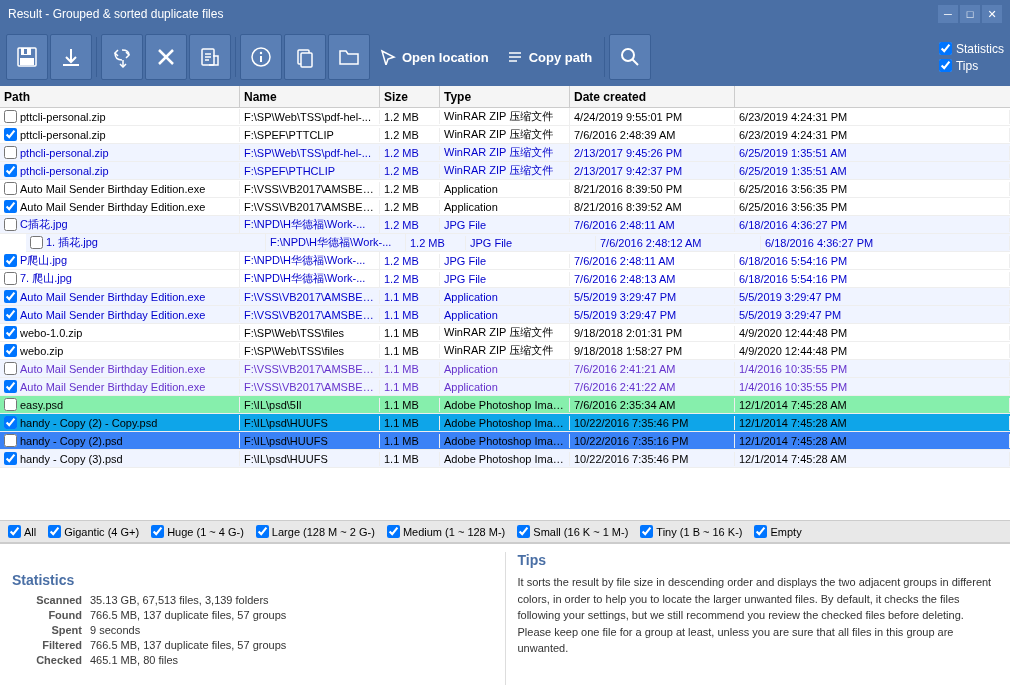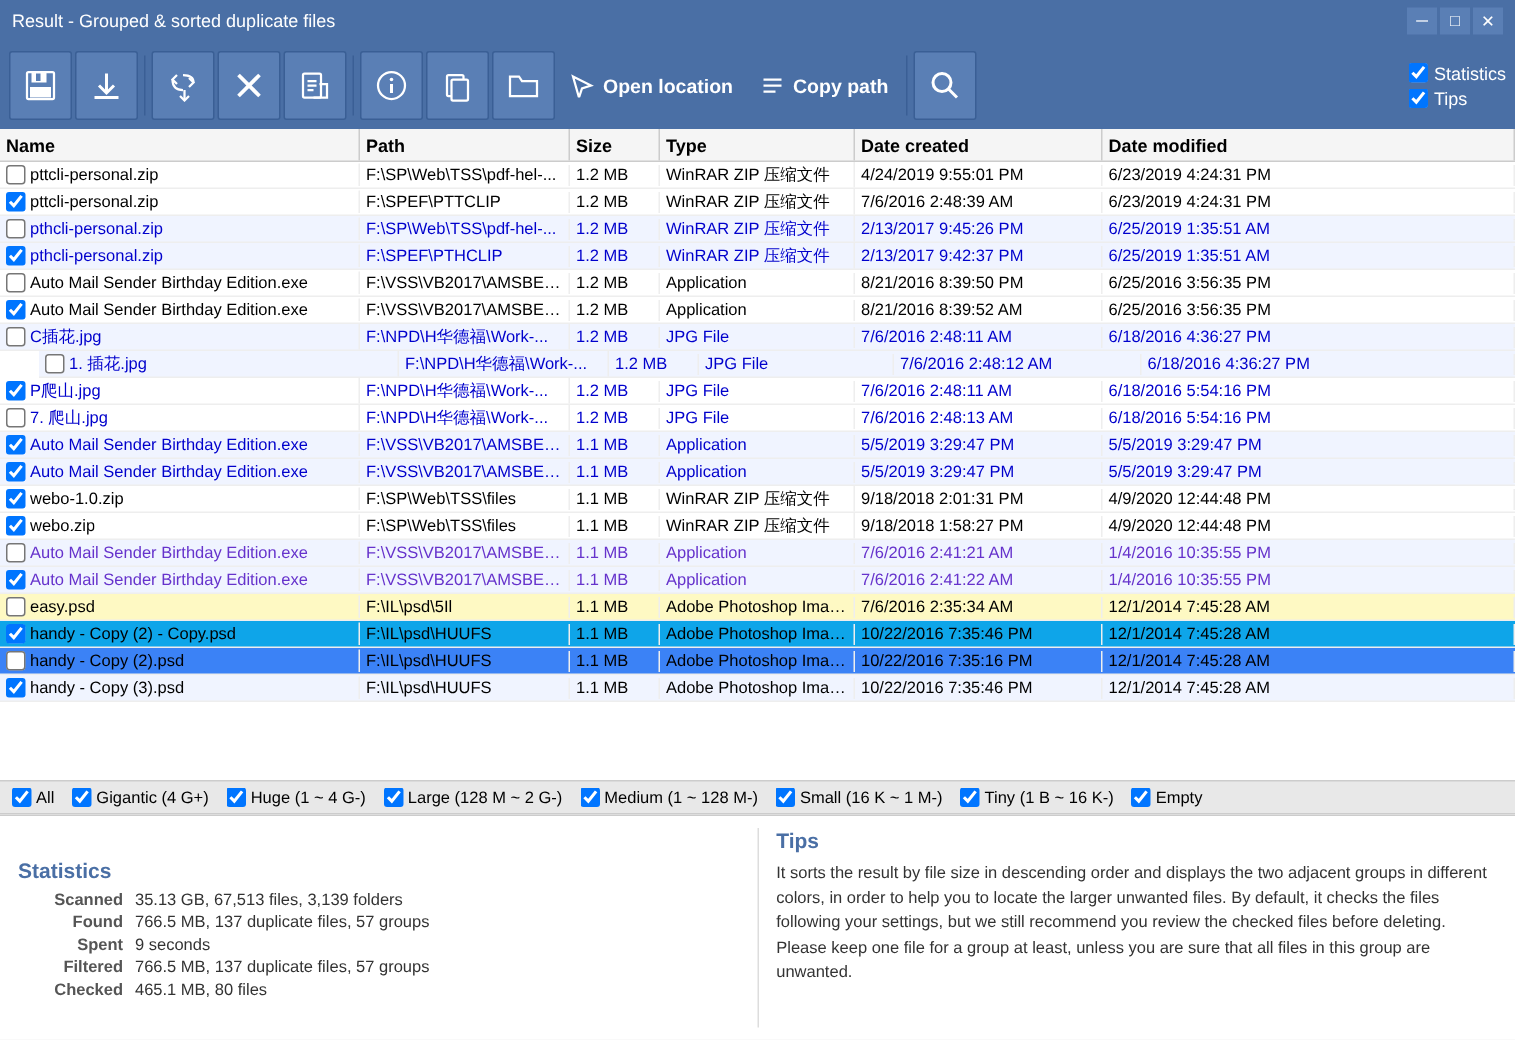--- a/index.html
+++ b/index.html
@@ -283,36 +283,33 @@
         </label>
       </div>
     </div>
   </div>
 
   <div class="main-content">
 
     <div class="file-list-container">
       <div class="file-list-header">
         <div class="col-header">
+          <span>Path</span>
+        </div>
+        <div class="col-header">
           <span>Name</span>
-        </div>
-        <div class="col-header">
-          <span>Path</span>
         </div>
         <div class="col-header">
           <span>Size</span>
         </div>
         <div class="col-header">
           <span>Type</span>
         </div>
         <div class="col-header">
           <span>Date created</span>
-        </div>
-        <div class="col-header">
-          <span>Date modified</span>
         </div>
       </div>
       <div class="file-list-body" id="file-list-body">
 
       <div class="file-row" style="background: rgb(255, 255, 255);">
     <div class="file-cell name-cell" style="color:#000000">
       <input type="checkbox" class="row-checkbox" style="">
       <span style="overflow:hidden;text-overflow:ellipsis;white-space:nowrap;color:#000000">pttcli-personal.zip</span>
     </div>
     <div class="file-cell" style="color:#000000">F:\SP\Web\TSS\pdf-hel-...</div>
@@ -479,21 +476,21 @@
     <div class="file-cell name-cell" style="color:#6633cc">
       <input type="checkbox" class="row-checkbox" checked="" style="">
       <span style="overflow:hidden;text-overflow:ellipsis;white-space:nowrap;color:#6633cc">Auto Mail Sender Birthday Edition.exe</span>
     </div>
     <div class="file-cell" style="color:#6633cc">F:\VSS\VB2017\AMSBE-...</div>
     <div class="file-cell" style="color:#6633cc">1.1 MB</div>
     <div class="file-cell" style="color:#6633cc">Application</div>
     <div class="file-cell" style="color:#6633cc">7/6/2016 2:41:22 AM</div>
     <div class="file-cell" style="color:#6633cc">1/4/2016 10:35:55 PM</div>
   </div>
-          <div class="file-row" style="background: #fef9c3;">
+          <div class="file-row" style="background: #86efac;">
     <div class="file-cell name-cell" style="color:#000000">
       <input type="checkbox" class="row-checkbox" style="">
       <span style="overflow:hidden;text-overflow:ellipsis;white-space:nowrap;color:#000000">easy.psd</span>
     </div>
     <div class="file-cell" style="color:#000000">F:\IL\psd\5Il</div>
     <div class="file-cell" style="color:#000000">1.1 MB</div>
     <div class="file-cell" style="color:#000000">Adobe Photoshop Image</div>
     <div class="file-cell" style="color:#000000">7/6/2016 2:35:34 AM</div>
     <div class="file-cell" style="color:#000000">12/1/2014 7:45:28 AM</div>
   </div>

